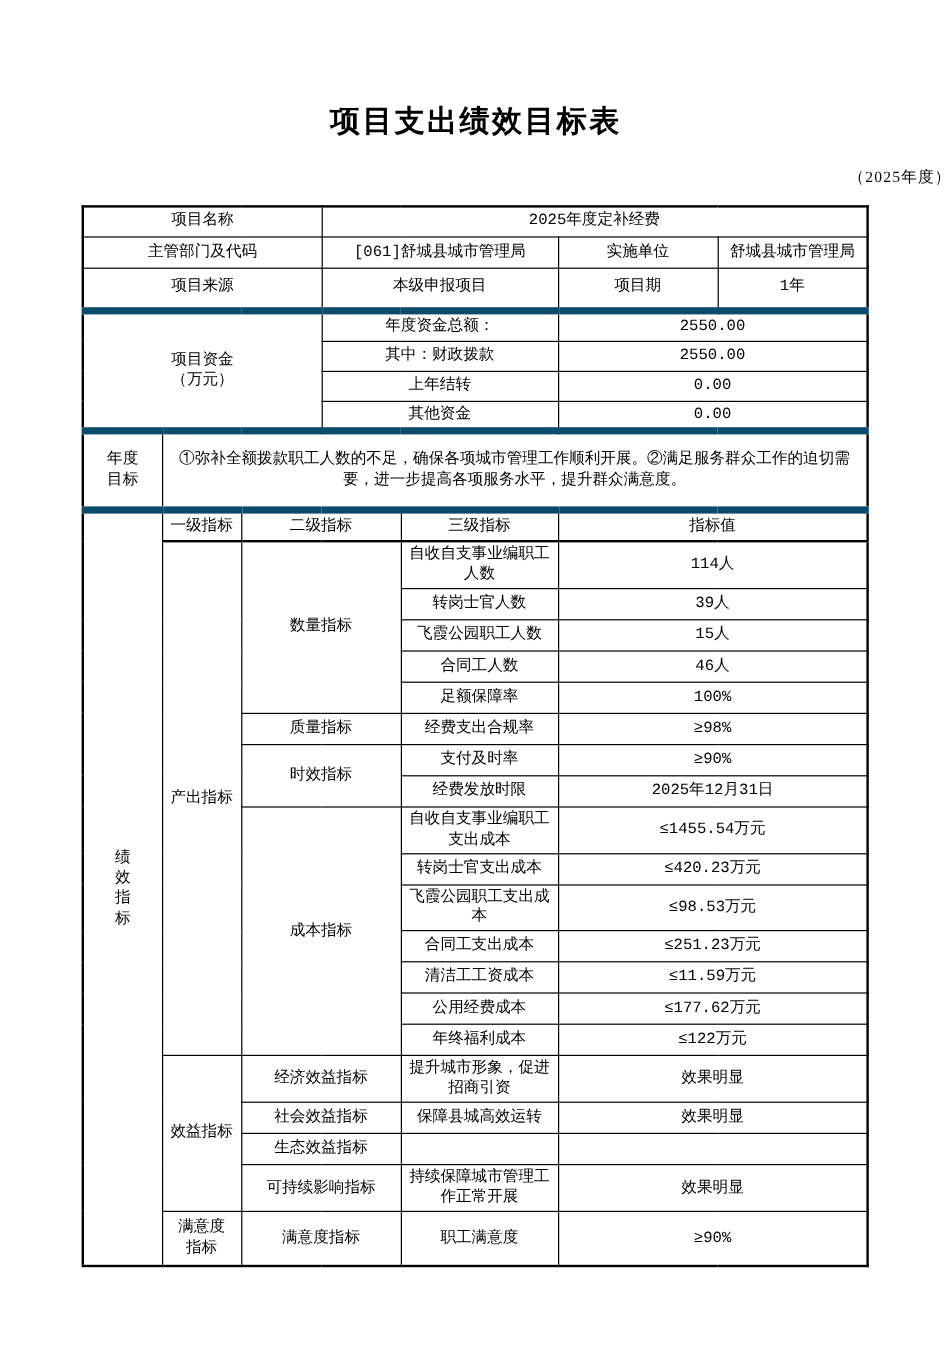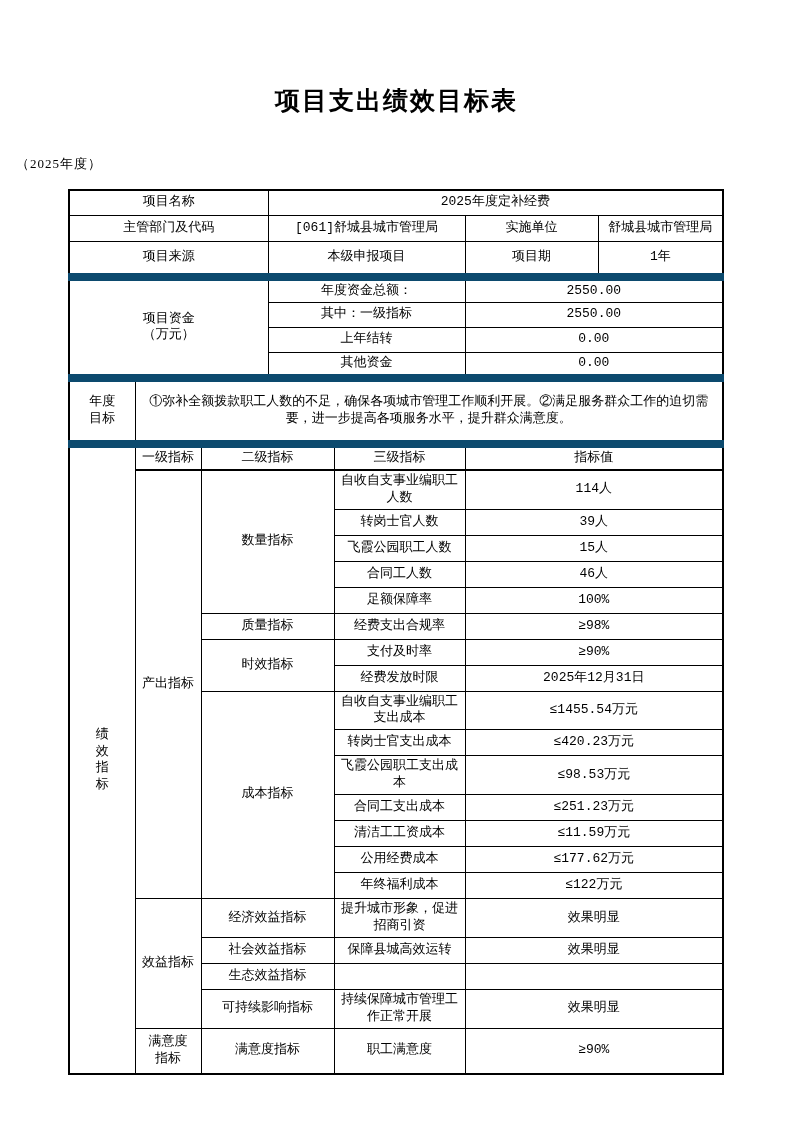--- a/index.html
+++ b/index.html
@@ -18,45 +18,45 @@
   }
   .doc-title {
     text-align: center;
     font-weight: bold;
     font-size: 25px;
     letter-spacing: 2px;
     padding-top: 84px;
     margin: 0;
   }
   .doc-subtitle {
-    text-align: left;
+    text-align: right;
     font-size: 13px;
-    margin: 16px;
+    margin: 0;
     padding-top: 22px;
-    padding-bottom: 0;
+    padding-bottom: 14px;
     letter-spacing: 1px;
   }
   table.doc-table {
     border-collapse: collapse;
     table-layout: fixed;
     margin-left: 68px;
     width: 654px;
     border: 2px solid #000;
     font-size: 13px;
     font-family: Liberation Mono, monospace;
   }
   table.doc-table td {
     border: 1px solid #000;
     text-align: center;
     vertical-align: middle;
     padding: 2px 3px;
     line-height: 1.3;
     overflow: hidden;
   }
-  tr.sect > td { border-top: 8px solid #0c4a6e; }
+  tr.sect > td { border-top: 6px solid #0c4a6e; }
   tr.sectb > td { border-bottom: 2px solid #000; }
   td.left {
     text-align: left;
     padding-left: 9px;
   }
   td.left2 {
     text-align: left;
     padding-left: 21px;
   }
   .preline { white-space: pre-line; margin-left: 36px; }
@@ -108,21 +108,21 @@
       <td>1年</td>
     </tr>
 
     <tr class="sect" style="height:25px">
       <td colspan="3" rowspan="4" class="preline">项目资金
 （万元）</td>
       <td colspan="2" class="left">年度资金总额：</td>
       <td colspan="2">2550.00</td>
     </tr>
     <tr style="height:25px">
-      <td colspan="2" class="left2">其中：一级指标</td>
+      <td colspan="2" class="left2">其中：财政拨款</td>
       <td colspan="2">2550.00</td>
     </tr>
     <tr style="height:25px">
       <td colspan="2">上年结转</td>
       <td colspan="2">0.00</td>
     </tr>
     <tr style="height:25px">
       <td colspan="2">其他资金</td>
       <td colspan="2">0.00</td>
     </tr>

